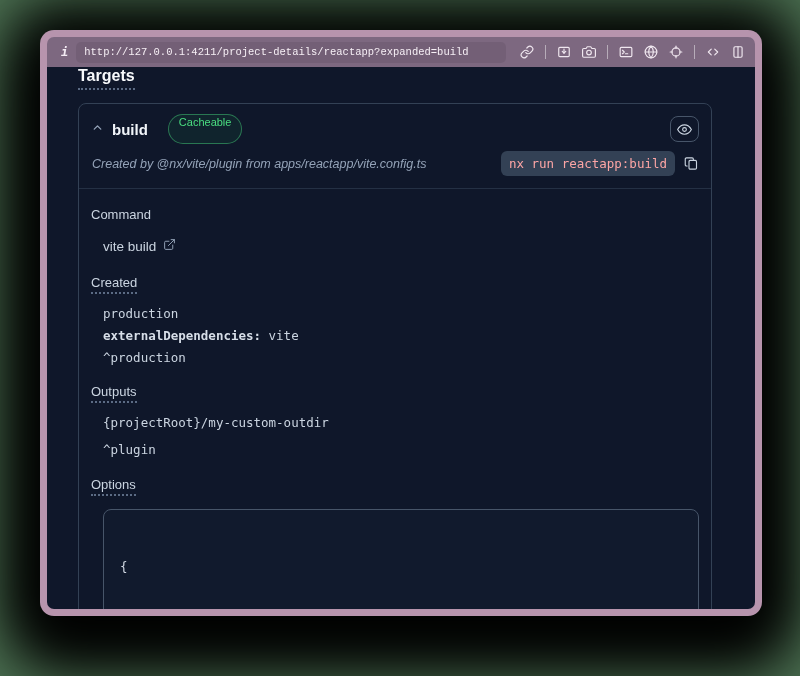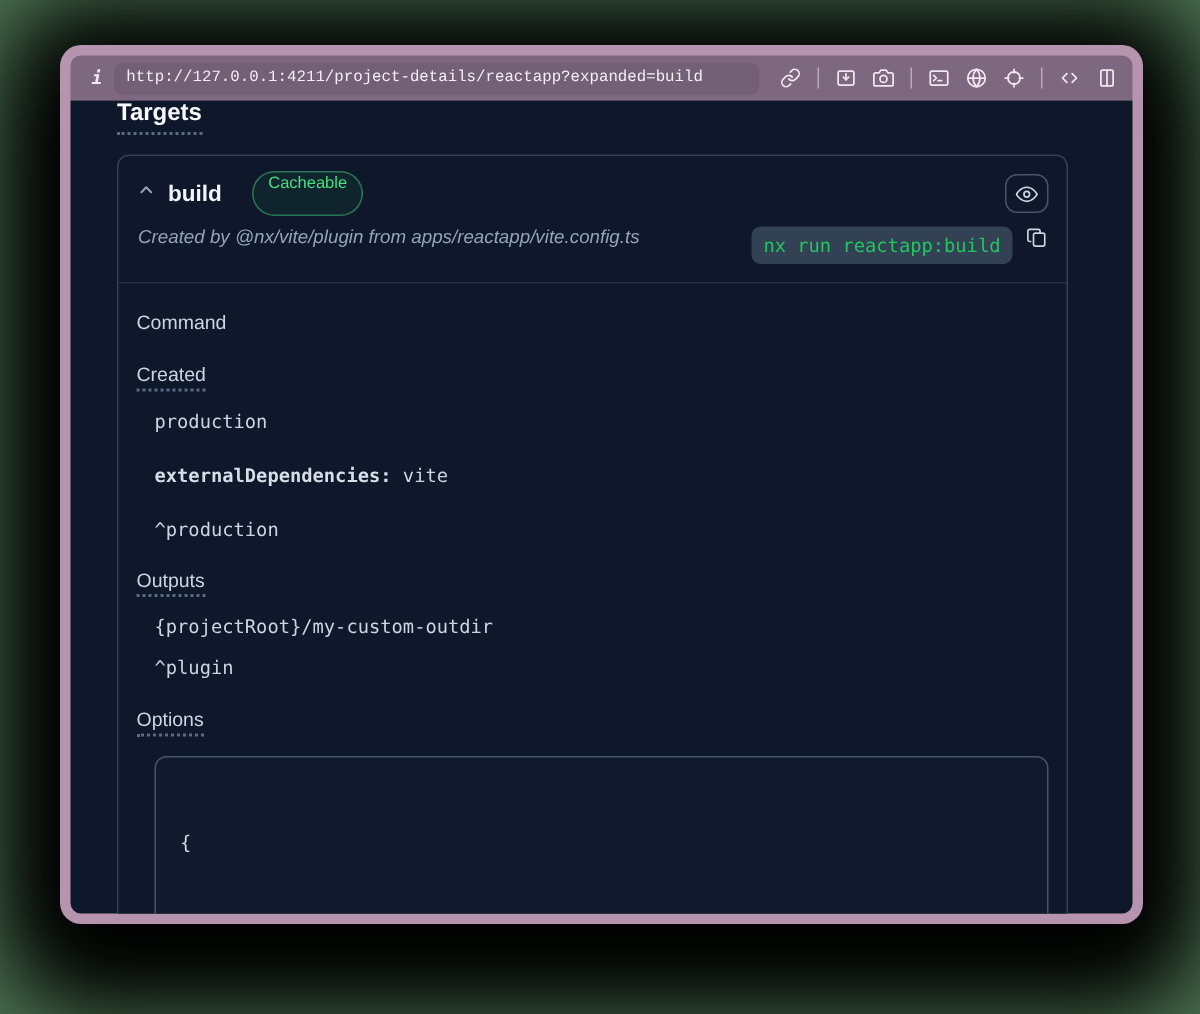--- a/index.html
+++ b/index.html
@@ -57,37 +57,37 @@
   .badge {
     margin-left:20px; font-size:11px; color:#4ade80;
     border:1px solid rgba(74,222,128,0.45); background:rgba(34,197,94,0.08);
     border-radius:999px; padding:2px 10px 15px; line-height:1;
   }
   .eye-btn {
     margin-left:auto; width:29px; height:26px; border:1px solid #475569; border-radius:8px;
     background:transparent; display:flex; align-items:center; justify-content:center; cursor:pointer;
   }
   .eye-btn svg { width:15px; height:15px; stroke:#cbd5e1; fill:none; stroke-width:1.8; stroke-linecap:round; stroke-linejoin:round; }
-  .header-row2 { display:flex; margin-top:7px; padding:0 0 12px 0; }
+  .header-row2 { display:flex; align-items:center; margin-top:7px; padding:0 0 12px 0; }
   .created-by { color:#94a3b8; font-style:italic; font-size:12.5px; flex:1; padding-left:1px; }
   .run-chip {
-    font-family:"DejaVu Sans Mono", monospace; font-size:12.5px; color:#22c55e;
+    font-family:"DejaVu Sans Mono", monospace; font-size:12.5px; color:#fca5a5;
     background:#334155; border:none; border-radius:6px; padding:5px 8px; cursor:pointer; white-space:nowrap;
   }
   .copy-btn { background:none; border:none; cursor:pointer; margin-left:9px; display:flex; }
   .copy-btn svg { width:15px; height:15px; stroke:#cbd5e1; fill:none; stroke-width:1.8; stroke-linecap:round; stroke-linejoin:round; }
   .card-divider { border-top:1px solid #243044; }
   .card-body { padding:8px 12px 26px 12px; }
   .section-label { color:#cbd5e1; font-size:13px; font-weight:500; margin-top:20px; }
   .section-label.first { margin-top:10px; }
   .dotted { display:inline-block; border-bottom:2px dotted #5b6b84; padding-bottom:2px; cursor:help; }
   .command-line { display:flex; align-items:center; gap:7px; margin:15px 0 0 12px; cursor:pointer; }
   .command-text { color:#cbd5e1; font-size:13.5px; }
   .ext-icon svg { width:13px; height:13px; stroke:#94a3b8; fill:none; stroke-width:1.8; stroke-linecap:round; stroke-linejoin:round; }
-  .item-list { margin:13px 0 0 12px; display:flex; flex-direction:column; gap:22px; }
+  .item-list { margin:13px 0 0 12px; display:flex; flex-direction:column; gap:8px; }
   .mono-item {
     font-family:"DejaVu Sans Mono", monospace; font-size:12.5px; color:#cbd5e1;
     white-space:pre; line-height:1.1;
   }
   .mono-item .bold-key { font-weight:700; color:#d7dee8; }
   .code-block {
     margin:13px 0 0 12px; border:1px solid #475569; border-radius:8px;
     background:#14203270; padding:14px 16px;
     font-family:"DejaVu Sans Mono", monospace; font-size:12.5px; line-height:1.38;
     color:#d3dae5; white-space:pre;
@@ -197,20 +197,30 @@
           </button>
         </div>
       </div>
       <div class="card-divider"></div>
 
       <div class="card-body">
 
         <div class="section-label first">
           <span>Command</span>
         </div>
+        <div class="command-line">
+          <span class="command-text">vite build</span>
+          <span class="ext-icon">
+            <svg viewBox="0 0 24 24">
+                <path d="M18 13v6a2 2 0 0 1-2 2H5a2 2 0 0 1-2-2V8a2 2 0 0 1 2-2h6"></path>
+                <polyline points="15 3 21 3 21 9"></polyline>
+                <line x1="10" y1="14" x2="21" y2="3"></line>
+              </svg>
+          </span>
+        </div>
 
         <div class="section-label">
           <span class="dotted">Created</span>
         </div>
         <div class="item-list">
           <div class="mono-item">production</div>
           <div class="mono-item"><span class="bold-key">externalDependencies:</span><span> vite</span></div>
           <div class="mono-item">^production</div>
         </div>
 

